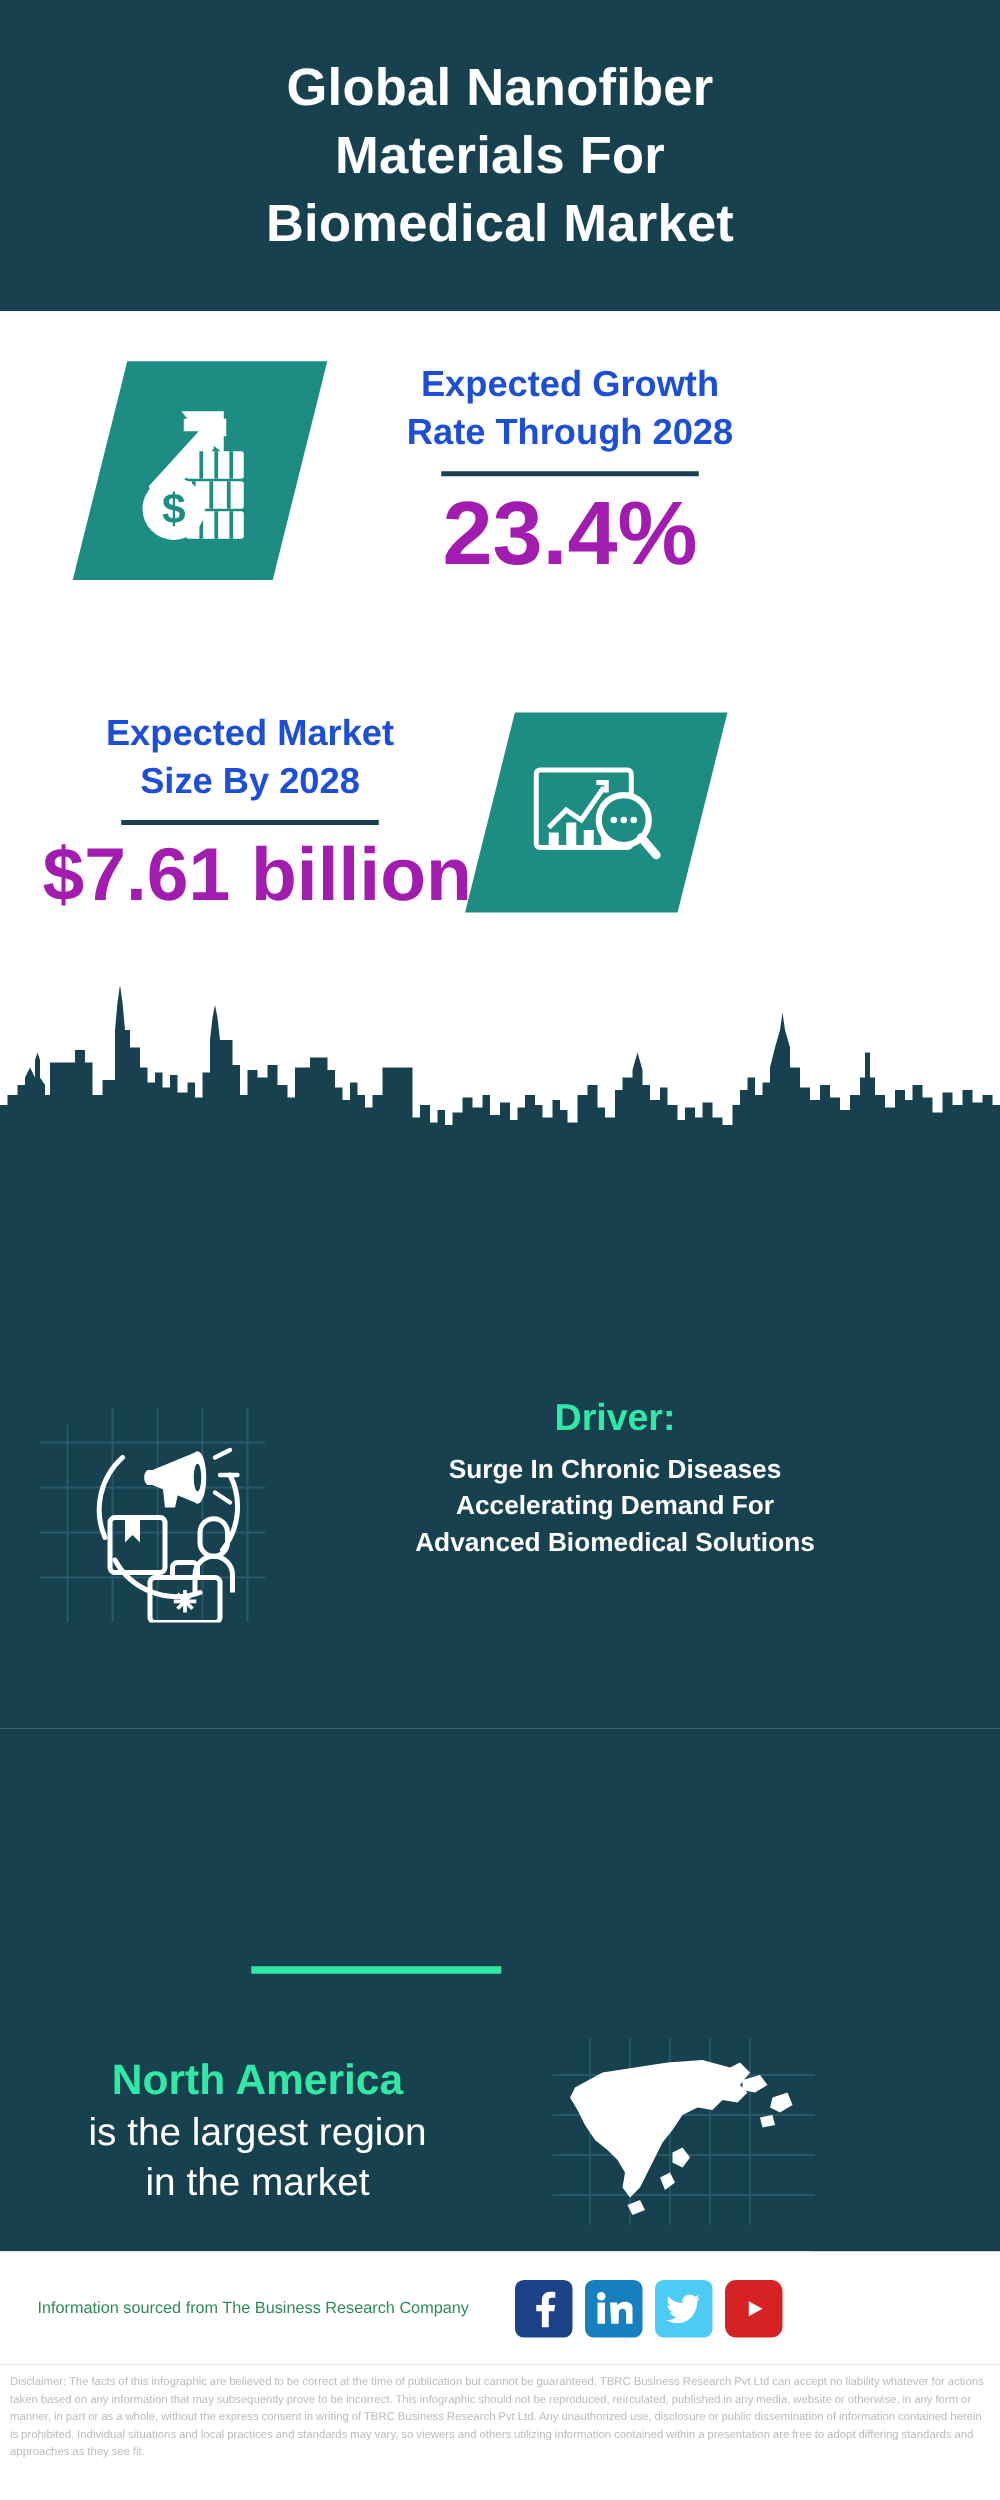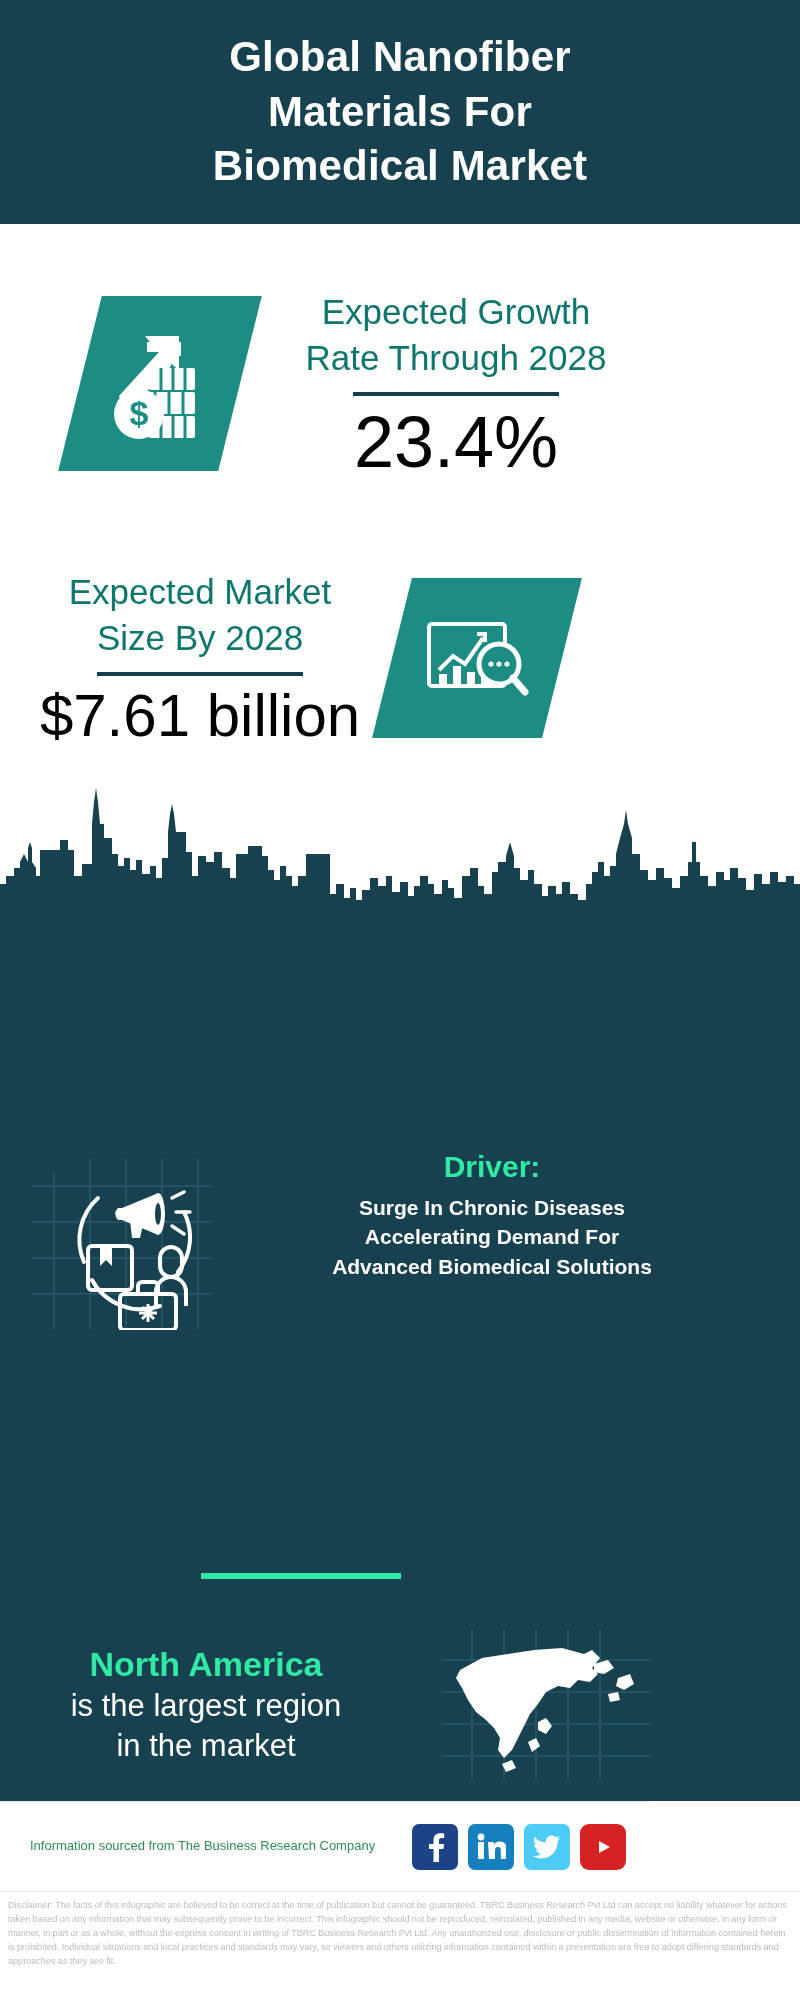--- a/index.html
+++ b/index.html
@@ -6,21 +6,21 @@
   html,body { width:800px; height:2000px; }
   body {
     font-family:"Liberation Sans", sans-serif;
     background:#ffffff;
     overflow:hidden;
   }
   .page { position:relative; width:800px; height:2000px; background:#fff; }
 
   
   .header {
-    position:absolute; top:0; left:0; width:800px; height:224px;
+    position:absolute; top:0; left:0; width:800px; height:249px;
     background:#17414f;
     display:flex; align-items:center; justify-content:center;
   }
   .header h1 {
     color:#ffffff;
     font-size:42px;
     font-weight:bold;
     line-height:1.30;
     text-align:center;
     letter-spacing:0.2px;
@@ -37,32 +37,32 @@
   .tile {
     background:#1d8d83;
     transform:skewX(-14deg);
     display:flex; align-items:center; justify-content:center;
     flex:0 0 auto;
   }
   .tile > svg { transform:skewX(14deg); }
 
   .stat-text { text-align:center; }
   .stat-label {
-    color:#0f766e;
-    font-weight:normal;
-    font-size:35px;
+    color:#1d4ed8;
+    font-weight:bold;
+    font-size:29px;
     line-height:1.30;
     white-space:pre-line;
   }
   .stat-rule {
     height:4px; background:#17414f; margin:12px auto 10px auto;
   }
   .stat-value {
-    color:#000000;
-    font-weight:normal;
+    color:#a21caf;
+    font-weight:bold;
     line-height:1.0;
   }
 
   
   .row-growth { top:40px; left:0; }
   .row-growth .tile { width:160px; height:175px; margin-left:80px; }
   .row-growth .stat-text { margin-left:36px; width:360px; }
   .row-growth .stat-rule { width:206px; }
   .row-growth .stat-value { font-size:72px; }
 
@@ -80,21 +80,21 @@
   
   .dark {
     position:absolute; top:908px; left:0; width:800px; height:475px;
     background:#17414f;
   }
   .dark-2 {
     position:absolute; top:1383px; left:0; width:800px; height:418px;
     background:#17414f;
   }
 
-  .driver-block { position:absolute; top:1150px; left:0; width:800px; display:flex; align-items:flex-start; }
+  .driver-block { position:absolute; top:1118px; left:0; width:800px; display:flex; align-items:flex-start; }
   .driver-icon { width:180px; height:180px; margin-left:32px; flex:0 0 auto; position:relative; }
   .driver-text { margin-left:10px; width:540px; text-align:center; }
   .driver-title {
     color:#2fe9a4; font-weight:bold; font-size:30px; line-height:1.15; margin-bottom:8px;
   }
   .driver-body {
     color:#ffffff; font-weight:bold; font-size:21px; line-height:1.42; white-space:pre-line;
   }
 
   .green-rule {

